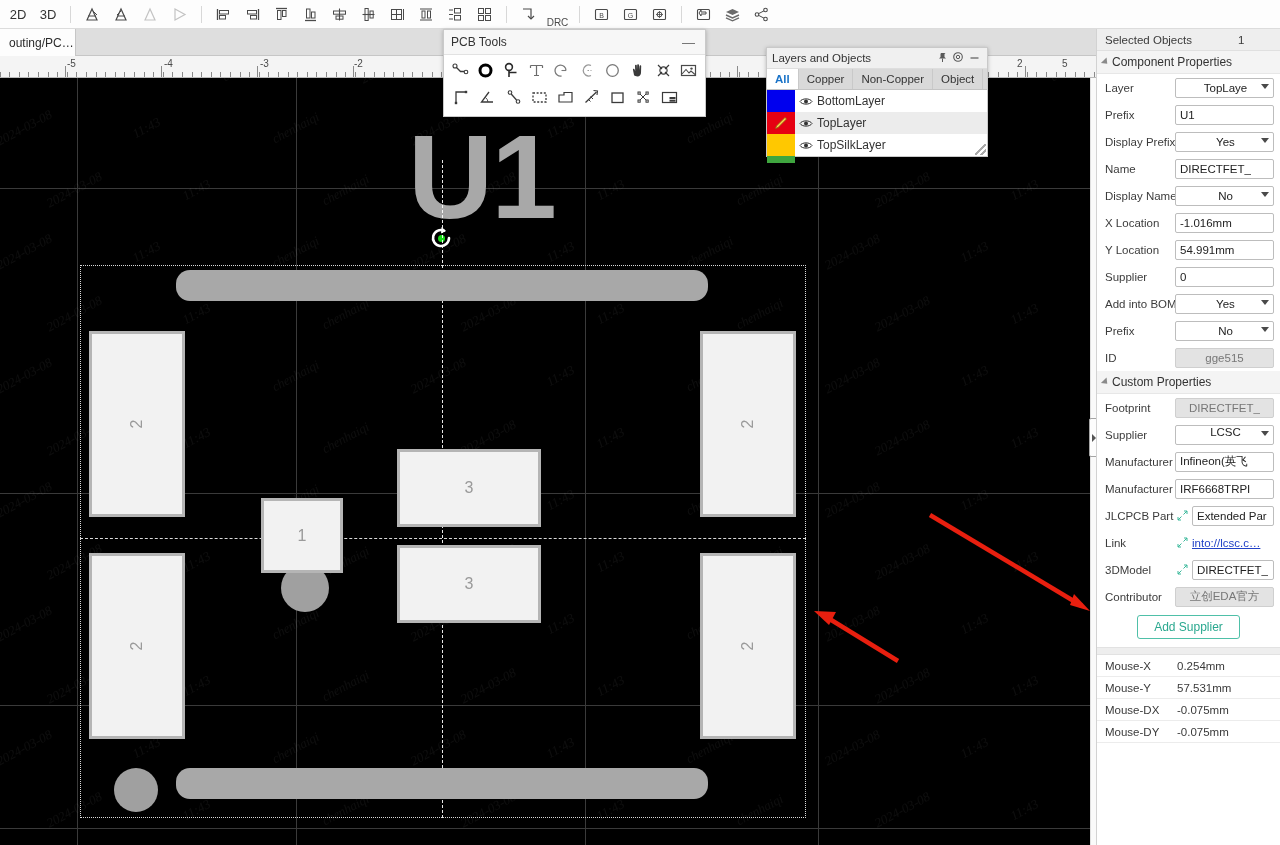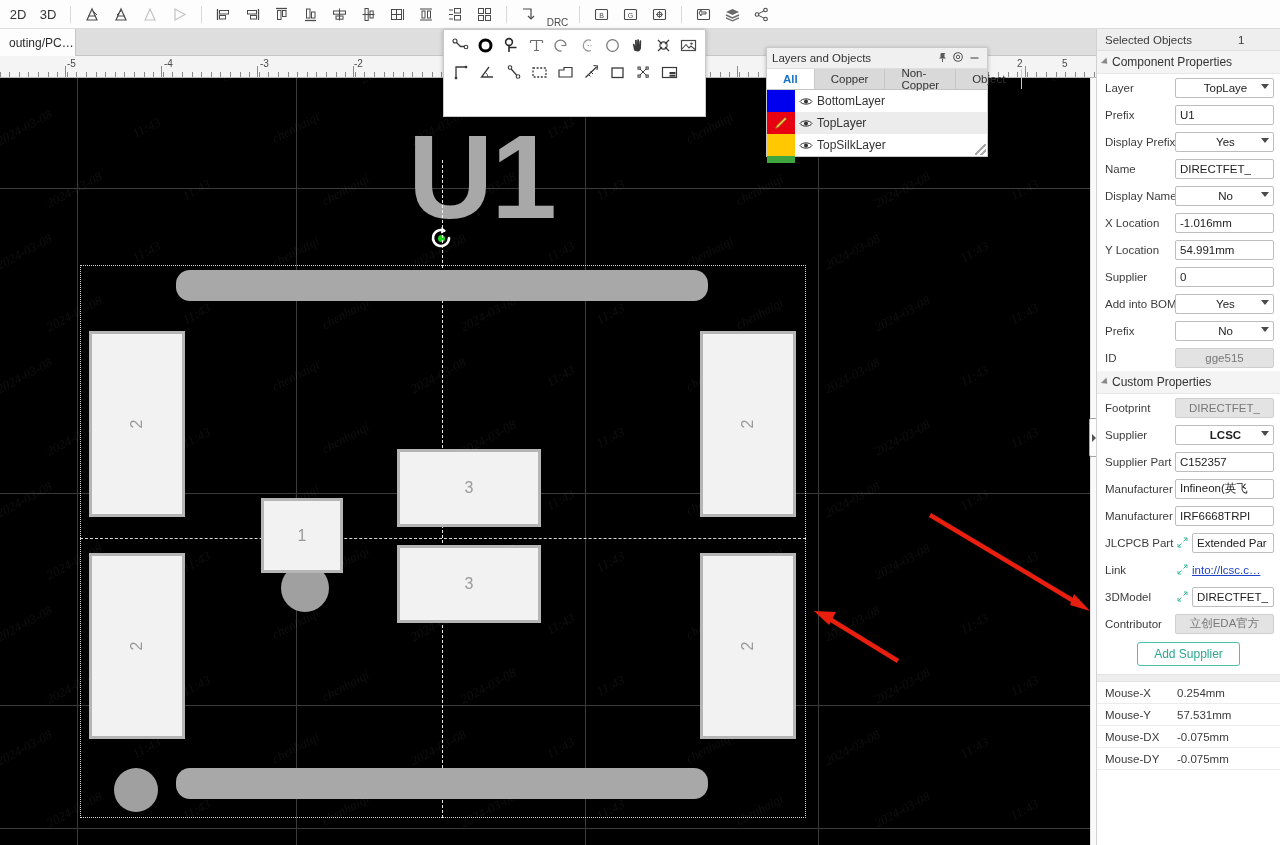--- a/index.html
+++ b/index.html
@@ -130,21 +130,21 @@
     box-shadow: 0 1px 4px rgba(0,0,0,0.25);
   }
   .lay-head {
     height: 21px; background: #f0f0f0; border-bottom: 1px solid #dedede;
     display: flex; align-items: center; padding: 0 5px; font-size: 11.5px; color: #333;
   }
   .lay-head .title { flex: 1; }
   .lay-head .hico { width: 16px; text-align: center; cursor: pointer; color: #5a5a5a; font-size: 11px; }
   .lay-tabs { display: flex; height: 21px; background: #d9d9d9; border-bottom: 1px solid #c4c4c4; }
   .lay-tab {
-    padding: 0 16px; display: flex; align-items: center; font-size: 11.5px;
+    padding: 0 8px; display: flex; align-items: center; font-size: 11.5px;
     color: #333; cursor: pointer; border-right: 1px solid #c9c9c9;
   }
   .lay-tab.active { background: #ffffff; color: #1a73c8; font-weight: 600; }
   .lay-list { font-size: 12px; }
   .lay-row {
     display: flex; align-items: center; height: 22px; cursor: pointer;
   }
   .lay-row.sel { background: #ececec; }
   .lay-sw { width: 28px; height: 22px; position: relative; }
   .lay-sw .pencil { position: absolute; left: 6px; top: 4px; }
@@ -716,20 +716,24 @@
       </g>
     </svg>
   </div>
 
   <div class="splitter"></div>
   <div class="split-handle">
     <div class="tri"></div>
   </div>
 
   <div class="panel-pcbtools">
+    <div class="pt-head">
+      <span class="title">PCB Tools</span>
+      <span class="pt-min">—</span>
+    </div>
     <div class="pt-body">
       <div class="pt-row">
         <div class="pt-btn">
           <svg width="19" height="19" viewBox="0 0 19 19">
               <circle cx="4" cy="5" r="2" fill="none" stroke="#3a3a3a" stroke-width="1.1"></circle>
               <path d="M5.5 6.5 L9.5 10.5 L13 10.5" fill="none" stroke="#3a3a3a" stroke-width="1.3"></path>
               <circle cx="15" cy="11" r="1.8" fill="none" stroke="#3a3a3a" stroke-width="1.1"></circle>
             </svg>
         </div>
         <div class="pt-btn">
@@ -1003,29 +1007,25 @@
       <span>Custom Properties</span>
     </div>
     <div id="custom-rows">
         <div class="rp-row">
           <div class="rp-lab">Footprint</div>
           <div class="rp-ctl"><input class="rp-input ro" readonly="" value="DIRECTFET_" style=""></div>
         </div>
         <div class="rp-row">
           <div class="rp-lab">Supplier</div>
           <div class="rp-ctl">
-            <div class="rp-select" style="display: flex; align-items: center; justify-content: center; font-weight: bold;">
+            <div class="rp-select" style="display: flex; justify-content: center;">
               <span>LCSC</span>
             </div>
             <span class="rp-chev"></span>
           </div>
-        </div>
-        <div class="rp-row">
-          <div class="rp-lab">Supplier Part</div>
-          <div class="rp-ctl"><input class="rp-input" value="C152357" style=""></div>
         </div>
         <div class="rp-row">
           <div class="rp-lab">Manufacturer</div>
           <div class="rp-ctl"><input class="rp-input" value="Infineon(英飞" style=""></div>
         </div>
         <div class="rp-row">
           <div class="rp-lab">Manufacturer ...</div>
           <div class="rp-ctl"><input class="rp-input" value="IRF6668TRPI" style=""></div>
         </div>
         <div class="rp-row">

